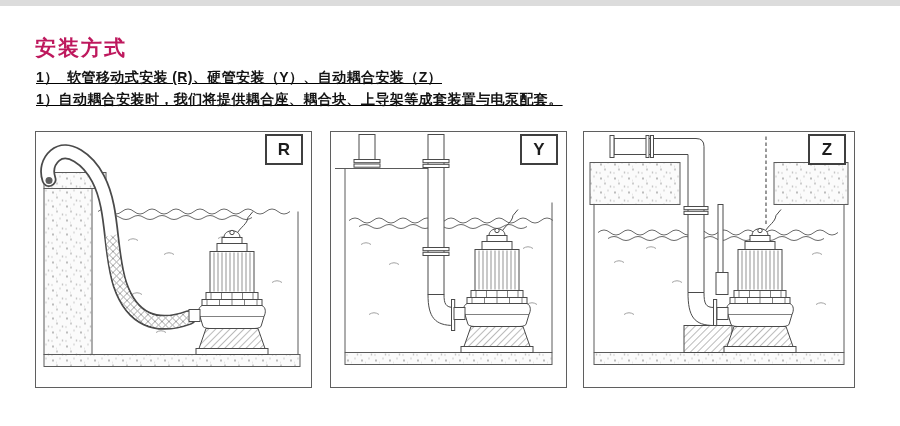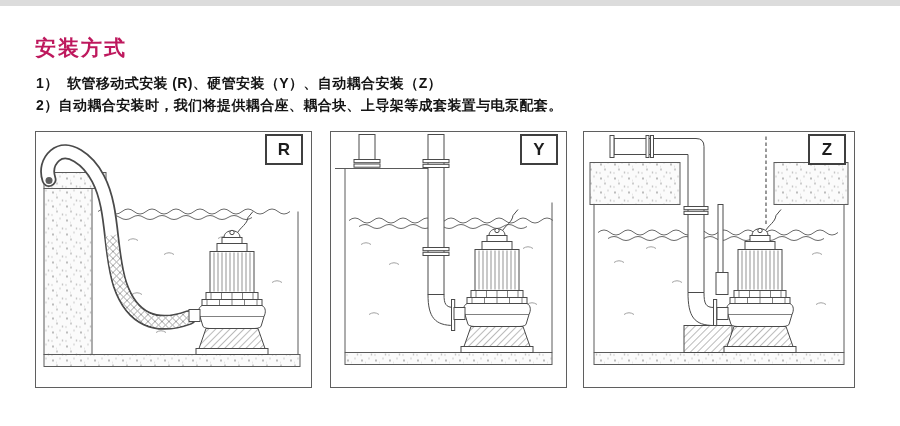--- a/index.html
+++ b/index.html
@@ -5,21 +5,21 @@
   html,body{margin:0;padding:0;}
   body{
     width:900px;height:426px;background:#ffffff;position:relative;overflow:hidden;
     font-family:"Liberation Sans","DejaVu Sans",sans-serif;
   }
   .top-edge{position:absolute;top:0;left:0;width:900px;height:6px;background:#dcdcdc;}
   .page-title{
     position:absolute;left:35px;top:34px;margin:0;
     font-size:21px;font-weight:700;color:#be185d;letter-spacing:2px;
   }
-  .notes{position:absolute;left:36px;top:72px;}
+  .notes{position:absolute;left:36px;top:66px;text-decoration:underline;}
   .notes p{margin:0;font-size:14px;font-weight:700;color:#141414;line-height:22px;white-space:pre;letter-spacing:0.4px;}
   .panel{
     position:absolute;top:131px;height:257px;margin:0;box-sizing:border-box;
     border:1px solid #5f5f5f;background:#fff;
   }
   .panel svg{display:block;width:100%;height:100%;}
   .panel-label{
     position:absolute;top:2px;right:8px;width:34px;height:27px;background:#fff;
     border:2px solid #3f3f3f;display:flex;align-items:center;justify-content:center;
     font-size:17px;font-weight:700;color:#1d1d1d;
@@ -30,21 +30,21 @@
 </style>
 </head>
 <body>
 
 <div class="page">
   <div class="top-edge"></div>
   <h1 class="page-title">安装方式</h1>
 
   <div class="notes">
     <p>1）  软管移动式安装 (R)、硬管安装（Y）、自动耦合安装（Z）</p>
-    <p>2）自动耦合安装时，我们将提供耦合座、耦合块、上导架等成套装置与电泵配套。</p>
+    <p>1）自动耦合安装时，我们将提供耦合座、耦合块、上导架等成套装置与电泵配套。</p>
   </div>
 
   <svg width="0" height="0" style="position:absolute" aria-hidden="true">
     <defs>
       <pattern id="speck" width="14" height="14" patternUnits="userSpaceOnUse">
         <rect width="14" height="14" fill="#fbfbfb"></rect>
         <circle cx="3" cy="4" r="0.9" fill="#9f9f9f"></circle>
         <circle cx="10" cy="2" r="0.7" fill="#b5b5b5"></circle>
         <circle cx="7" cy="9" r="0.8" fill="#949494"></circle>
         <circle cx="12.5" cy="12" r="0.8" fill="#a8a8a8"></circle>

